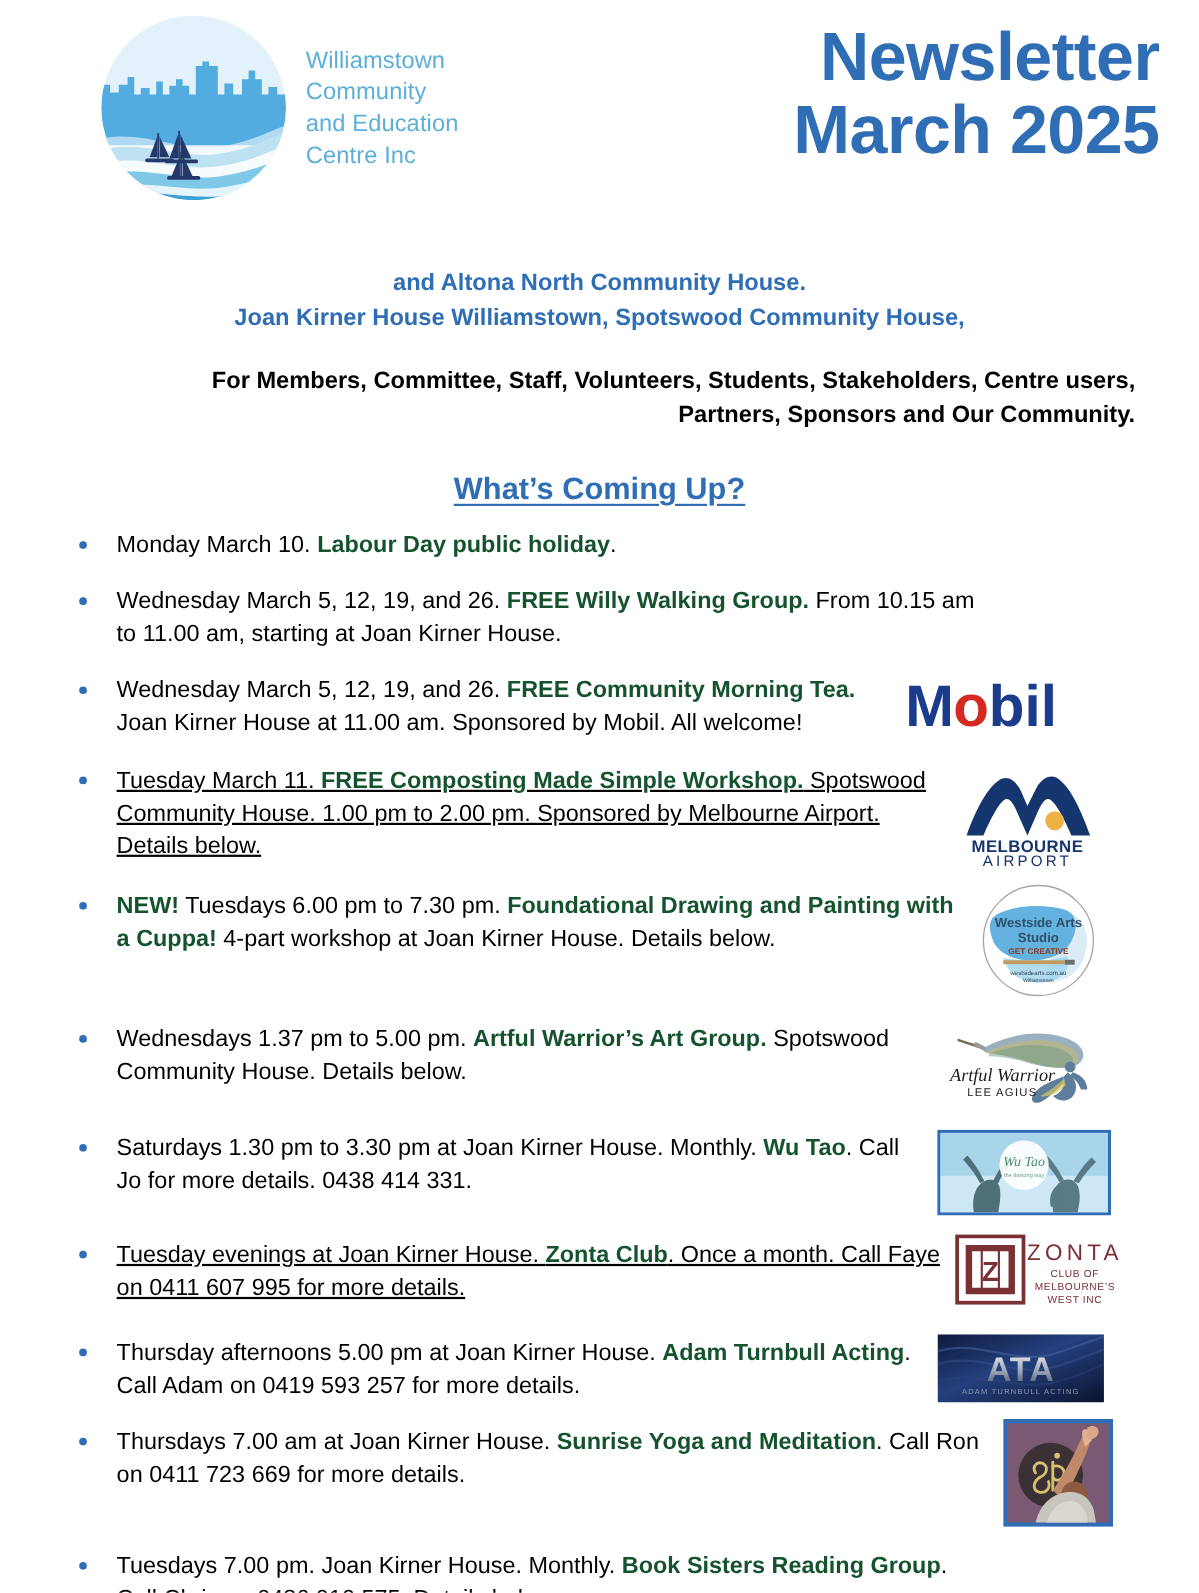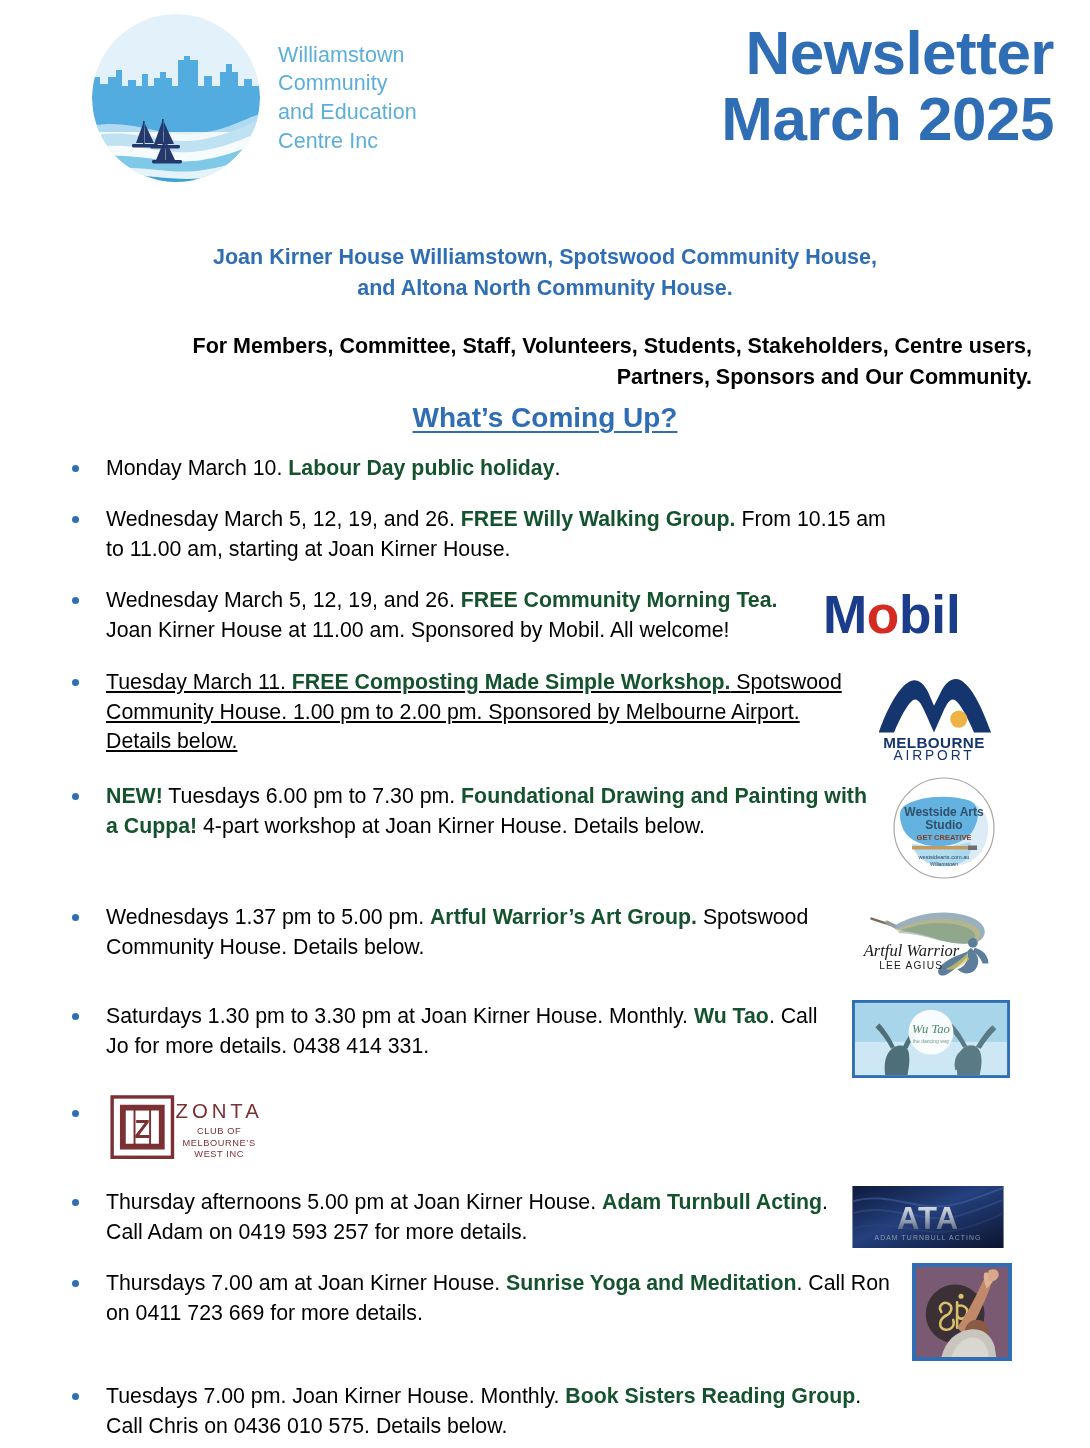--- a/index.html
+++ b/index.html
@@ -75,21 +75,21 @@
     text-align: right;
     color: #000;
     font-weight: bold;
     font-size: 21.5px;
     line-height: 1.42;
     margin-top: 28px;
     padding: 0 58px;
   }
   .coming-up {
     text-align: center;
-    margin-top: 10px;
+    margin-top: 37px;
   }
   .coming-up span {
     color: #2F6EB5;
     font-weight: bold;
     font-size: 28px;
     text-decoration: underline;
     text-underline-offset: 4px;
   }
 
   
@@ -215,22 +215,22 @@
       </div>
     </div>
 
     <div class="masthead">
       <div class="masthead-line">Newsletter</div>
       <div class="masthead-line">March 2025</div>
     </div>
   </div>
 
   <div class="subhead-houses">
+    <div>and Altona North Community House.</div>
     <div>Joan Kirner House Williamstown, Spotswood Community House,</div>
-    <div>and Altona North Community House.</div>
   </div>
 
   <div class="subhead-audience">
     <div>For Members, Committee, Staff, Volunteers, Students, Stakeholders, Centre users,</div>
     <div>Partners, Sponsors and Our Community.</div>
   </div>
 
   <div class="coming-up">
     <span>What’s Coming Up?</span>
   </div>
@@ -355,20 +355,21 @@
           <text x="81" y="34" text-anchor="middle" font-family="Liberation Serif, serif" font-size="13" font-style="italic" fill="#4E8C6A">Wu Tao</text>
           <text x="81" y="44" text-anchor="middle" font-family="Liberation Sans, sans-serif" font-size="5.2" fill="#6E9E86">the dancing way</text>
         </svg>
       </div>
     </div>
 
     <div class="bullet-row">
       <div class="bullet-dot">
           <i></i>
         </div>
+      <div class="bullet-text tw-760"><span>Tuesday evenings at Joan Kirner House. </span><b>Zonta Club</b><span>. Once a month. Call Faye on 0411 607 995 for more details.</span></div>
       <div class="bullet-logo slot-zonta">
         <svg viewBox="0 0 162 74" width="158" height="72" aria-hidden="true">
           <rect x="2" y="2" width="62" height="62" fill="none" stroke="#7B3034" stroke-width="3.5"></rect>
           <path fill="#7B3034" d="M10 10 L56 10 L56 56 L10 56 Z M16 16 L16 50 L24 50 L24 16 Z M42 16 L42 50 L50 50 L50 16 Z"></path>
           <path fill="#FFFFFF" d="M26 16 L40 16 L40 50 L26 50 Z"></path>
           <text x="33" y="44" text-anchor="middle" font-family="Liberation Sans, sans-serif" font-size="26" font-weight="bold" fill="#7B3034">Z</text>
           <text x="112" y="24" text-anchor="middle" font-family="Liberation Sans, sans-serif" font-size="21" fill="#7B3034" letter-spacing="4">ZONTA</text>
           <text x="112" y="40" text-anchor="middle" font-family="Liberation Sans, sans-serif" font-size="9.5" fill="#7B3034" letter-spacing="0.6">CLUB OF</text>
           <text x="112" y="52" text-anchor="middle" font-family="Liberation Sans, sans-serif" font-size="9.5" fill="#7B3034" letter-spacing="0.6">MELBOURNE’S</text>
           <text x="112" y="64" text-anchor="middle" font-family="Liberation Sans, sans-serif" font-size="9.5" fill="#7B3034" letter-spacing="0.6">WEST INC</text>

